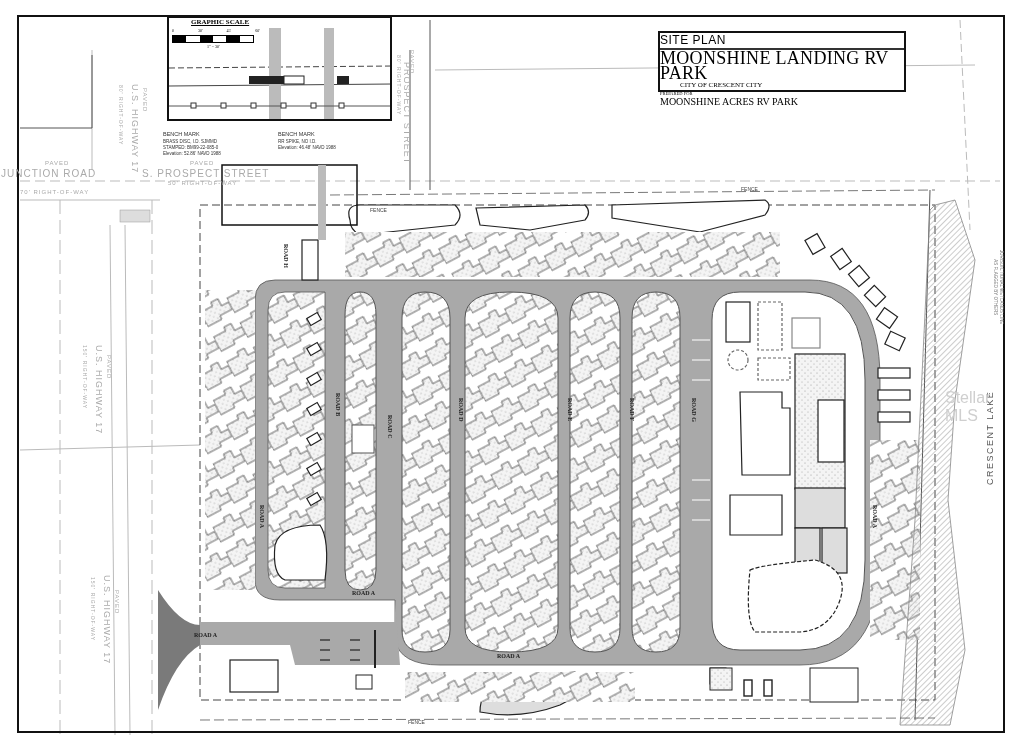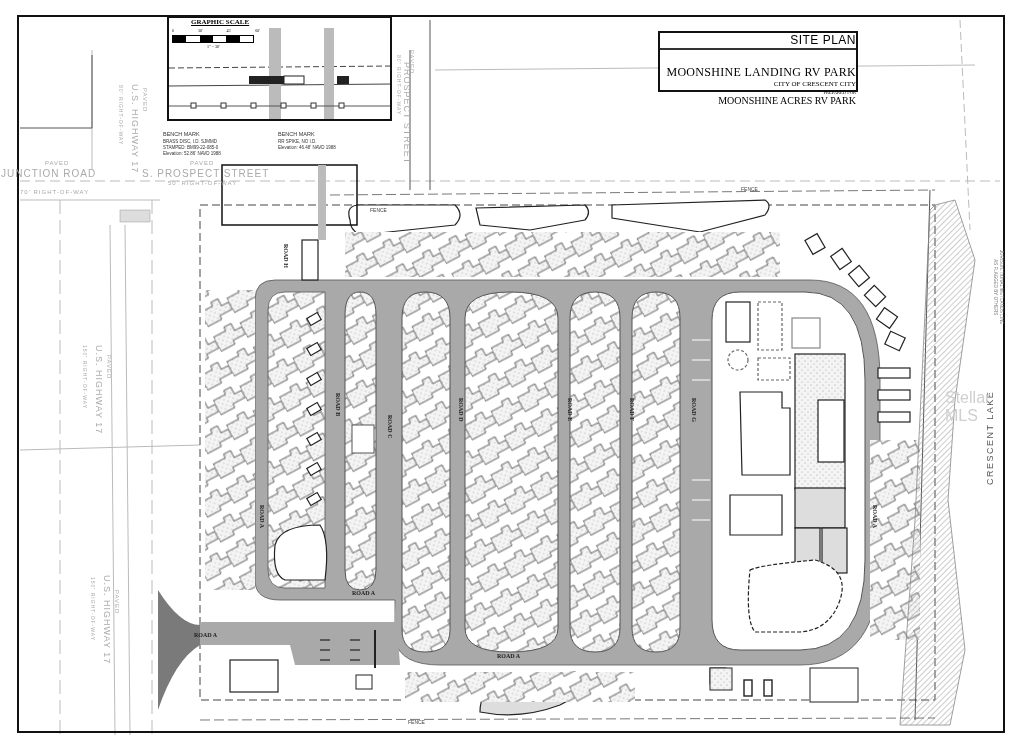--- a/index.html
+++ b/index.html
@@ -1,21 +1,21 @@
 <!DOCTYPE html>
 <html><head>
 <meta charset="utf-8">
 <style>
   html,body{margin:0;padding:0;background:#fff;}
   body{width:1024px;height:749px;position:relative;overflow:hidden;font-family:"Liberation Serif",serif;}
   #sheet{position:absolute;left:0;top:0;width:1024px;height:749px;}
   .frame{position:absolute;left:17px;top:15px;width:988px;height:718px;border:2px solid #111;box-sizing:border-box;}
-  .title-block{position:absolute;left:658px;top:31px;width:200px;height:61px;border:2px solid #111;box-sizing:border-box;background:#fff;text-align:right;}
+  .title-block{position:absolute;left:658px;top:31px;width:248px;height:61px;border:2px solid #111;box-sizing:border-box;background:#fff;text-align:left;}
   .tb-head{font-family:"Liberation Sans",sans-serif;font-size:12px;line-height:15px;border-bottom:2px solid #333;letter-spacing:0.5px;}
-  .tb-name{font-size:12px;line-height:15px;margin-top:15px;letter-spacing:0.3px;}
+  .tb-name{font-size:18px;line-height:15px;margin-top:1px;letter-spacing:0.3px;}
   .tb-city{font-size:7px;line-height:9px;padding-left:20px;}
   .tb-prep{font-size:4.5px;line-height:7px;}
   .tb-owner{font-size:10px;line-height:9px;}
   .inset{position:absolute;left:167px;top:16px;width:225px;height:105px;border:2px solid #111;box-sizing:border-box;background:#fff;overflow:hidden;}
   .scale-title{position:absolute;left:22px;top:0px;font-size:7px;font-weight:bold;text-decoration:underline;}
   .scale-bar{position:absolute;left:3px;top:17px;width:80px;height:6px;border:1px solid #000;display:flex;}
   .scale-bar span{flex:1;}
   .scale-bar span:nth-child(odd){background:#000;}
   .scale-ticks{position:absolute;left:3px;top:10px;width:88px;font-size:4px;display:flex;justify-content:space-between;}
   .scale-note{position:absolute;left:38px;top:26px;font-size:4px;}

